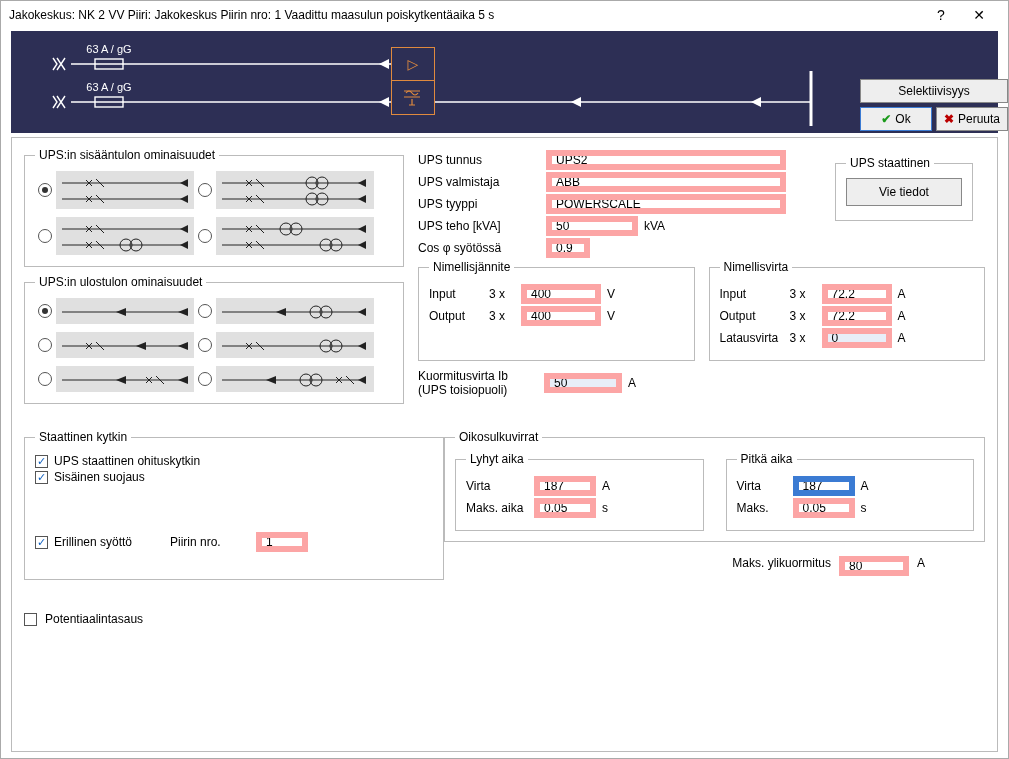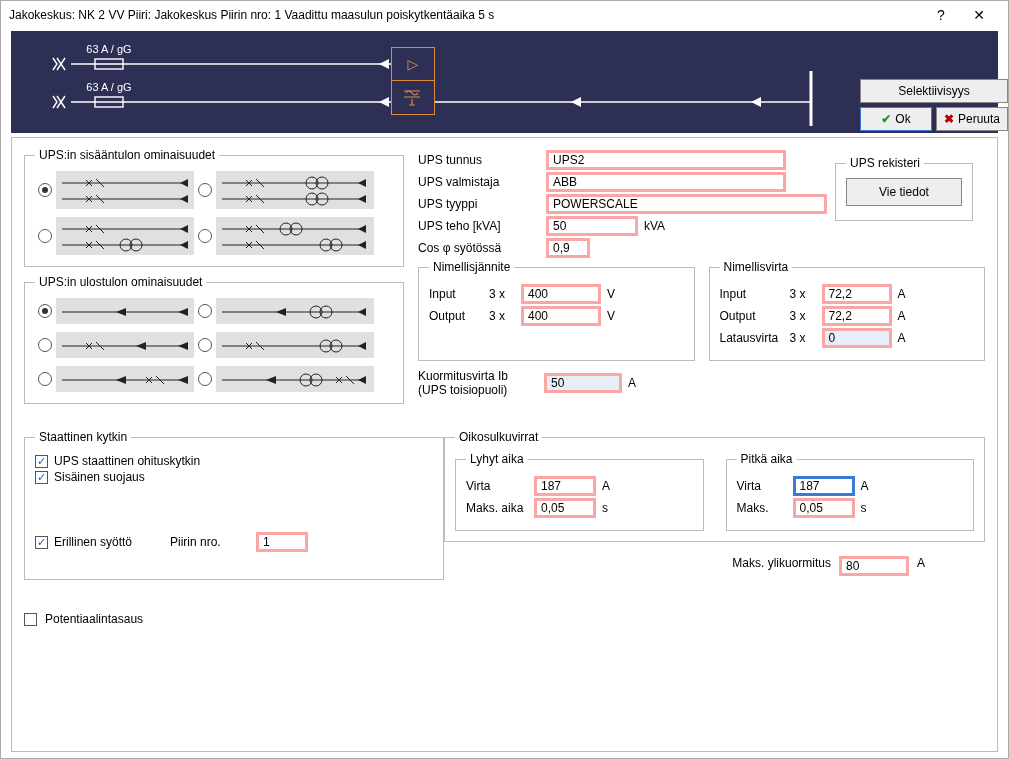--- a/index.html
+++ b/index.html
@@ -20,21 +20,21 @@
   .content { position:absolute; left:10px; right:10px; top:136px; bottom:6px; border:1px solid #bbb; padding:10px 12px; }
   fieldset{ border:1px solid #bbb; padding:8px 10px 10px 10px; margin:0;}
   legend{ padding:0 4px; font-size:12px;}
   .topo-grid{ display:grid; grid-template-columns:20px 140px 20px 160px; row-gap:6px; align-items:center;}
   .topo-cell{ background:#e0e0e0; height:40px; border:1px solid #fff; position:relative;}
   .radio{ width:14px; height:14px; border:1px solid #555; border-radius:50%; display:inline-block; position:relative; margin:auto;}
   .radio.checked::after{content:""; position:absolute; inset:3px; background:#333; border-radius:50%;}
   .checkbox{ width:13px; height:13px; border:1px solid #555; display:inline-flex; align-items:center; justify-content:center; font-size:11px; color:#1060c0;}
   .field-row{ display:flex; align-items:center; gap:6px; margin:2px 0;}
   .label{ width:122px;}
-  input.txt{ border:3px solid #fca5a5; height:20px; padding:1px 4px; background:#fff;}
+  input.txt{ border:6px solid #fca5a5; height:20px; padding:1px 4px; background:#fff;}
   input.txt.blue{ background:#e8eef8;}
   .unit{ width:28px;}
   .main-grid{ display:grid; grid-template-columns:380px 1fr; gap:14px;}
   .props{ position:relative; }
   .right-mid{ display:grid; grid-template-columns:1fr 1fr; gap:14px; }
   .ups-reg{ position:absolute; right:12px; top:8px; width:138px;}
   .ups-reg .btn{ font-size:12px; padding:6px 0;}
   .lower{ display:grid; grid-template-columns:420px 1fr; margin-top:26px;}
   .static fieldset, .shorts fieldset{ }
   .inner-two{ display:flex; gap:22px;}
@@ -235,34 +235,34 @@
         <div class="field-row">
           <span class="label">UPS tunnus</span>
           <input class="txt" style="width: 240px;" value="UPS2">
         </div>
         <div class="field-row">
           <span class="label">UPS valmistaja</span>
           <input class="txt" style="width: 240px;" value="ABB">
         </div>
         <div class="field-row">
           <span class="label">UPS tyyppi</span>
-          <input class="txt" style="width: 281px;" value="POWERSCALE">
+          <input class="txt" style="width: 240px;" value="POWERSCALE">
         </div>
         <div class="field-row">
           <span class="label">UPS teho [kVA]</span>
           <input class="txt" style="width: 92px;" value="50">
           <span>kVA</span>
         </div>
         <div class="field-row">
           <span class="label">Cos  φ   syötössä</span>
           <input class="txt" style="width: 44px;" value="0,9">
         </div>
 
         <fieldset class="ups-reg">
-          <legend>UPS rekisteri</legend>
+          <legend>UPS staattinen</legend>
           <div class="btn">Vie tiedot</div>
         </fieldset>
 
         <div class="right-mid">
           <fieldset>
             <legend>Nimellisjännite</legend>
             <div class="field-row">
               <span style="width:54px">Input</span>
               <span style="width:26px">3 x</span>
               <input class="txt" style="width: 80px;" value="400">

